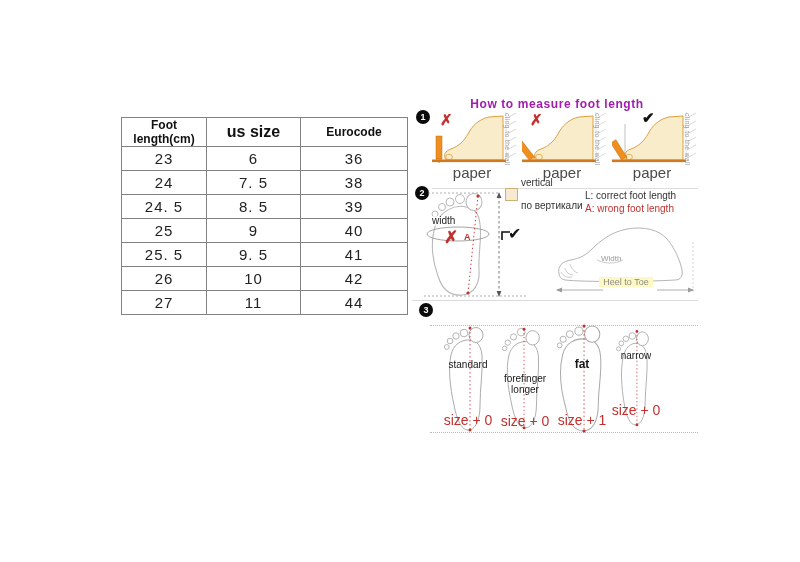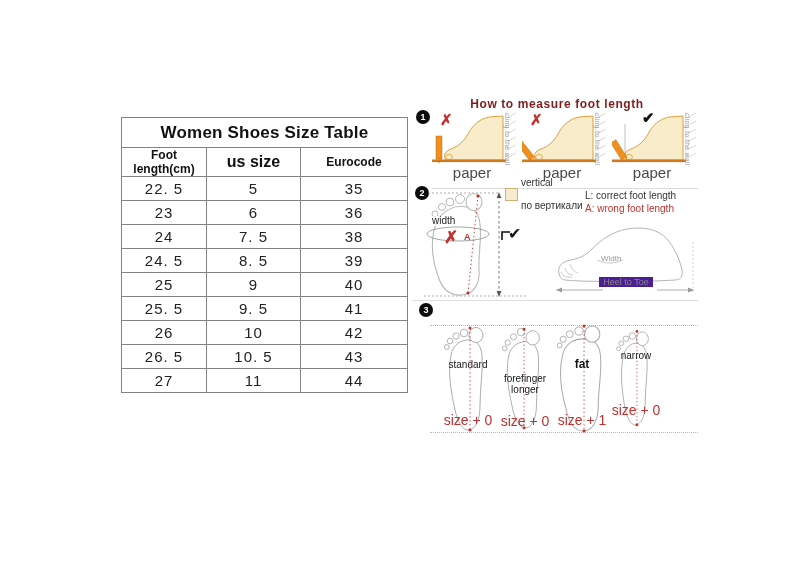--- a/index.html
+++ b/index.html
@@ -12,21 +12,21 @@
   table{border-collapse:collapse;table-layout:fixed;width:286px;background:#fff;}
   th,td{border:1px solid #828282;text-align:center;padding:0;vertical-align:middle;}
   .t-title{height:29px;font-size:17px;font-weight:bold;letter-spacing:.2px;color:#111;}
   .t-h1,.t-h3{height:24px;font-size:12px;font-weight:bold;color:#111;}
   .t-h2{font-size:16px;font-weight:bold;color:#111;}
   tbody td{height:23px;font-size:15px;letter-spacing:1px;color:#222;}
   
   .abs{position:absolute;}
   .badge{width:14px;height:14px;border-radius:50%;background:#0b0b0b;color:#fff;
     font-size:9px;font-weight:bold;display:flex;align-items:center;justify-content:center;}
-  .sec-title{font-size:12px;font-weight:bold;color:#7f1d1d;letter-spacing:.6px;text-align:center;}
+  .sec-title{font-size:12px;font-weight:bold;color:#a21caf;letter-spacing:.6px;text-align:center;}
   .divider{height:0;border-top:1px solid #dcdcdc;}
   .dotline{height:0;border-top:1.5px dotted #b9b9b9;}
   
   .steps-row{left:432px;top:110px;display:flex;gap:4px;}
   .measure-step{position:relative;width:86px;height:68px;}
   .step-mark{position:absolute;font-size:15px;font-weight:bold;line-height:1;}
   .step-mark.wrong{color:#c2312e;left:8px;top:2px;}
   .step-mark.right{color:#111;left:30px;top:0;}
   .wall-label{position:absolute;left:72px;top:3px;writing-mode:vertical-rl;
     font-size:6.5px;color:#9a9a9a;letter-spacing:.5px;}
@@ -38,21 +38,21 @@
   .legend-bad{font-size:10px;color:#c2312e;}
   .width-label{font-size:10px;color:#222;background:rgba(255,255,255,.7);line-height:1;}
   .xmark2{font-size:17px;font-weight:bold;color:#c2312e;line-height:1;}
   .amark{font-size:9px;font-weight:bold;color:#c2312e;line-height:1;}
   .check2{font-size:16px;color:#111;line-height:1;}
   .paper-icon{width:11px;height:11px;background:#f6ead0;border:1px solid #cdb273;}
   .sketch{width:146px;height:80px;}
   .sketch-width{position:absolute;left:48px;top:32px;font-size:8px;color:#9a9a9a;}
   .sketch-heel{position:absolute;left:0;right:0;top:55px;text-align:center;
     font-size:9px;color:#8a8a8a;}
-  .sketch-heel span{background:#4c1d95;padding:0 4px;}
+  .sketch-heel span{background:#fef9c3;padding:0 4px;}
   
   .style-foot{position:absolute;top:324px;height:112px;}
   .foot-name{position:absolute;left:-4px;right:-4px;text-align:center;
     font-size:10px;color:#161616;line-height:1.05;}
   .foot-name.bold{font-size:12px;font-weight:bold;}
   .foot-size{position:absolute;left:-6px;right:-6px;text-align:center;
     font-size:14px;color:#c2312e;line-height:1;margin-top:40px;}
 </style>
 </head>
 <body>
@@ -61,35 +61,27 @@
 
   <div class="table-wrap">
     <table>
       <colgroup>
           <col style="width:85px">
           <col style="width:94px">
           <col style="width:107px">
         </colgroup>
       <thead>
         <tr>
-          <th colspan="3" class="t-title">Women Shoes Size Table</th>
-        </tr>
-        <tr>
           <th class="t-h1">Foot length(cm)</th>
           <th class="t-h2">us size</th>
           <th class="t-h3">Eurocode</th>
         </tr>
       </thead>
       <tbody>
           <tr>
-          <td>22. 5</td>
-          <td>5</td>
-          <td>35</td>
-        </tr>
-          <tr>
           <td>23</td>
           <td>6</td>
           <td>36</td>
         </tr>
           <tr>
           <td>24</td>
           <td>7. 5</td>
           <td>38</td>
         </tr>
           <tr>
@@ -104,25 +96,20 @@
         </tr>
           <tr>
           <td>25. 5</td>
           <td>9. 5</td>
           <td>41</td>
         </tr>
           <tr>
           <td>26</td>
           <td>10</td>
           <td>42</td>
-        </tr>
-          <tr>
-          <td>26. 5</td>
-          <td>10. 5</td>
-          <td>43</td>
         </tr>
           <tr>
           <td>27</td>
           <td>11</td>
           <td>44</td>
         </tr>
         </tbody>
     </table>
   </div>
 

